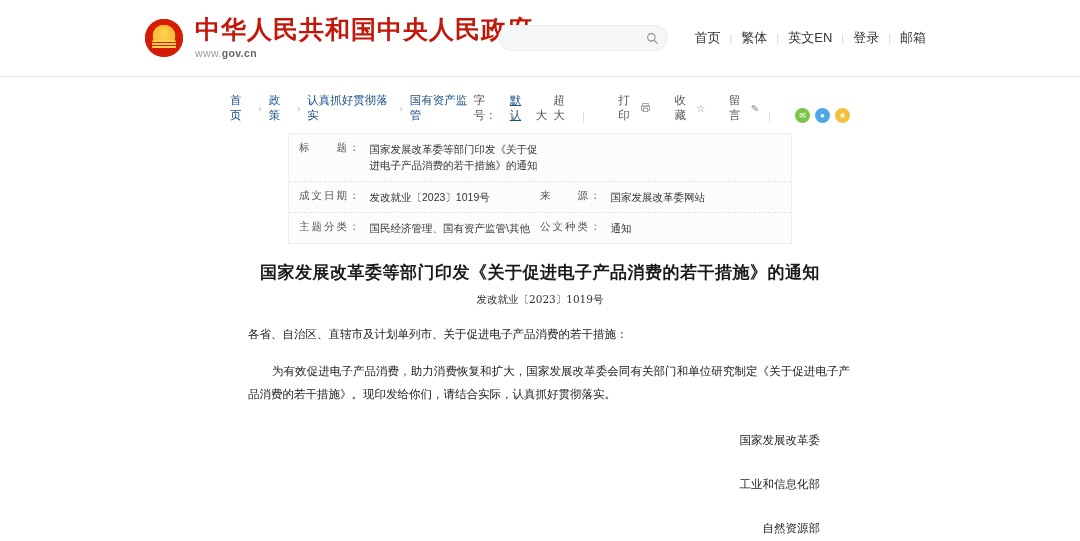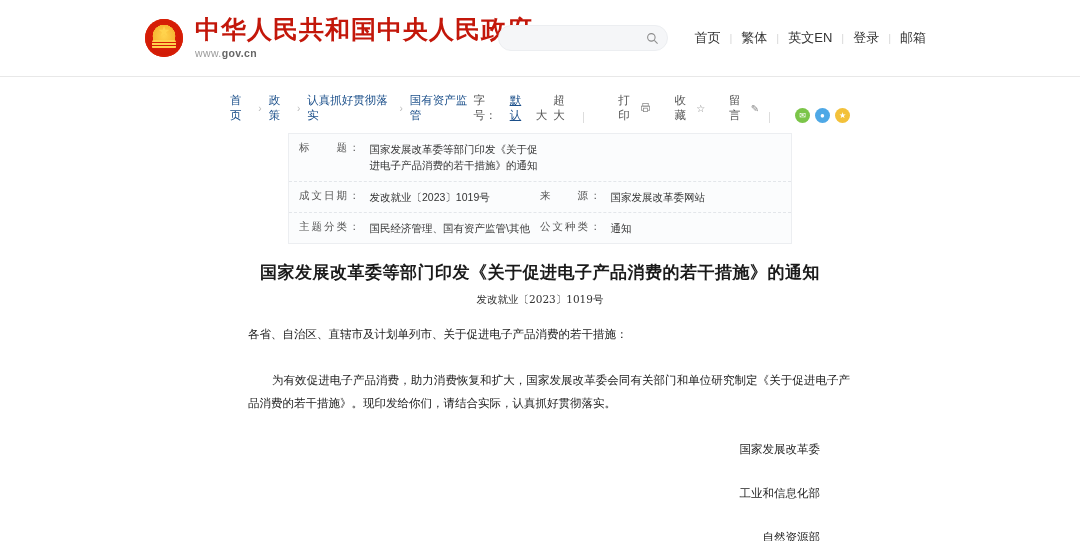--- a/index.html
+++ b/index.html
@@ -258,21 +258,21 @@
     font-family: "DejaVu Serif", "Liberation Serif", serif;
   }
   .doc-salutation {
     margin-top: 20px;
     font-size: 11.5px;
     color: #222;
     text-indent: 0;
     padding-left: 18px;
   }
   .doc-para {
-    margin-top: 27px;
+    margin-top: 18px;
     font-size: 11.5px;
     color: #222;
     line-height: 2;
     text-indent: 24px;
     text-align: justify;
     padding: 0 0 0 18px;
   }
   .signoff {
     margin-top: 14px;
     text-align: right;

